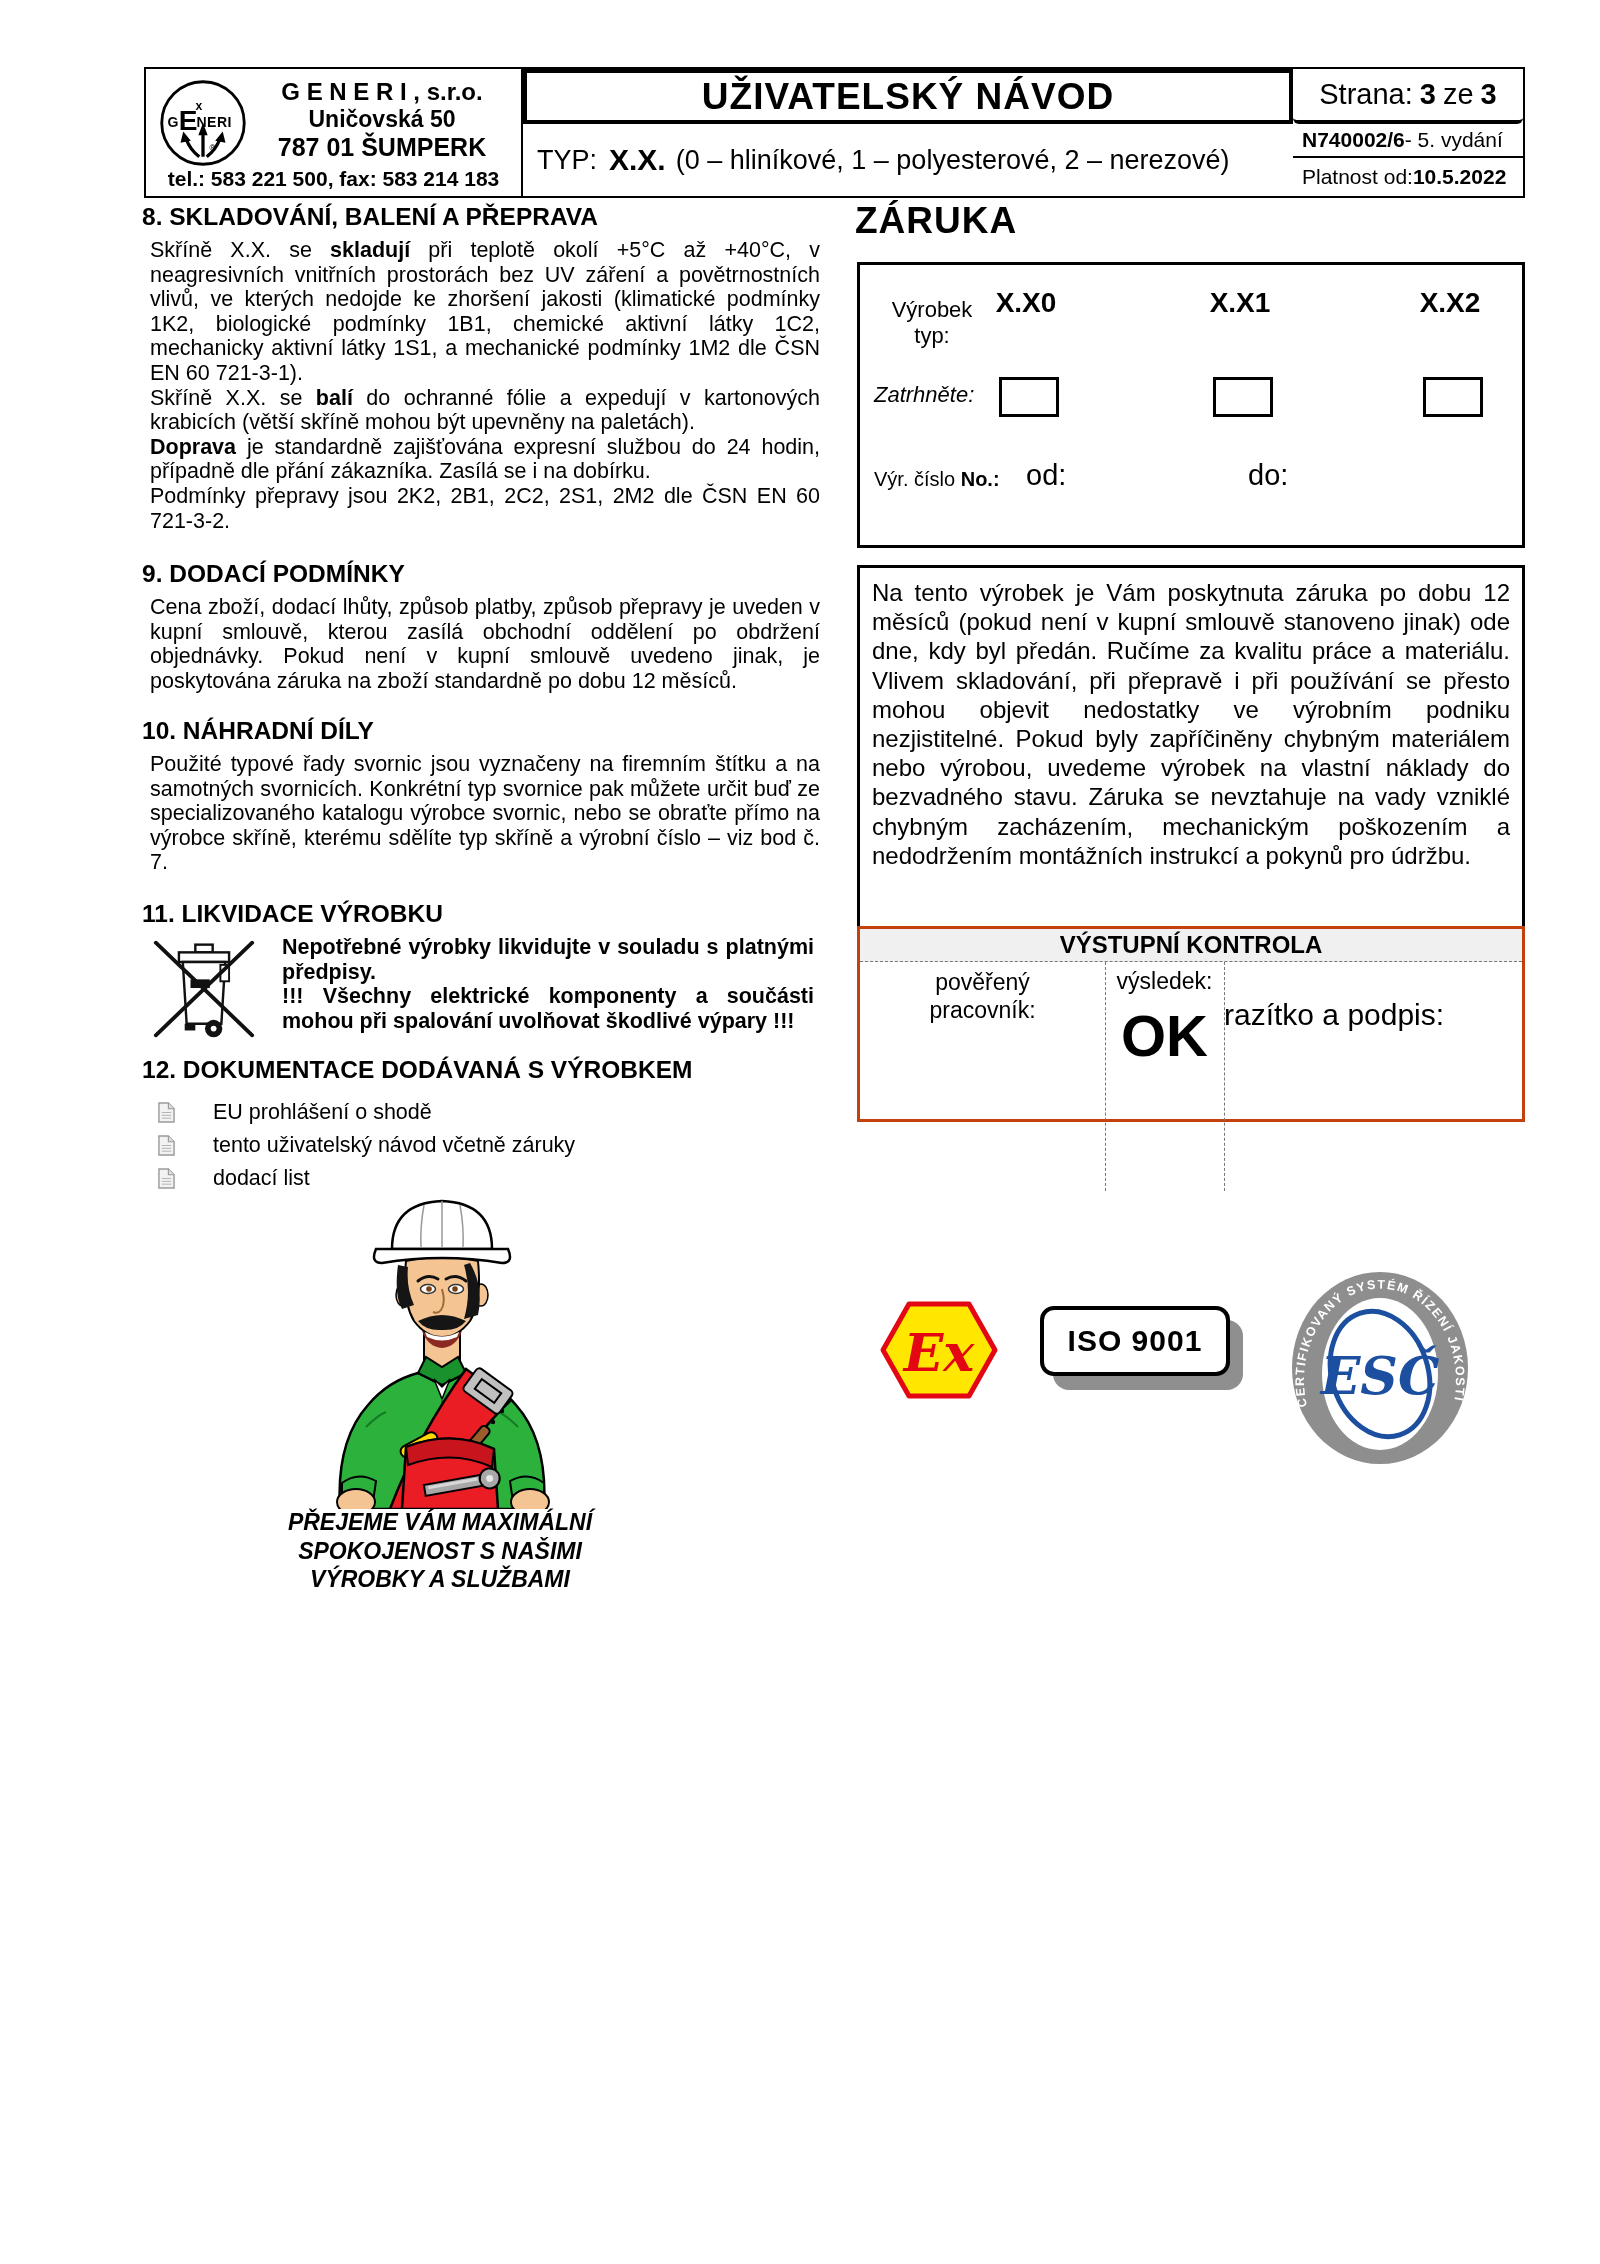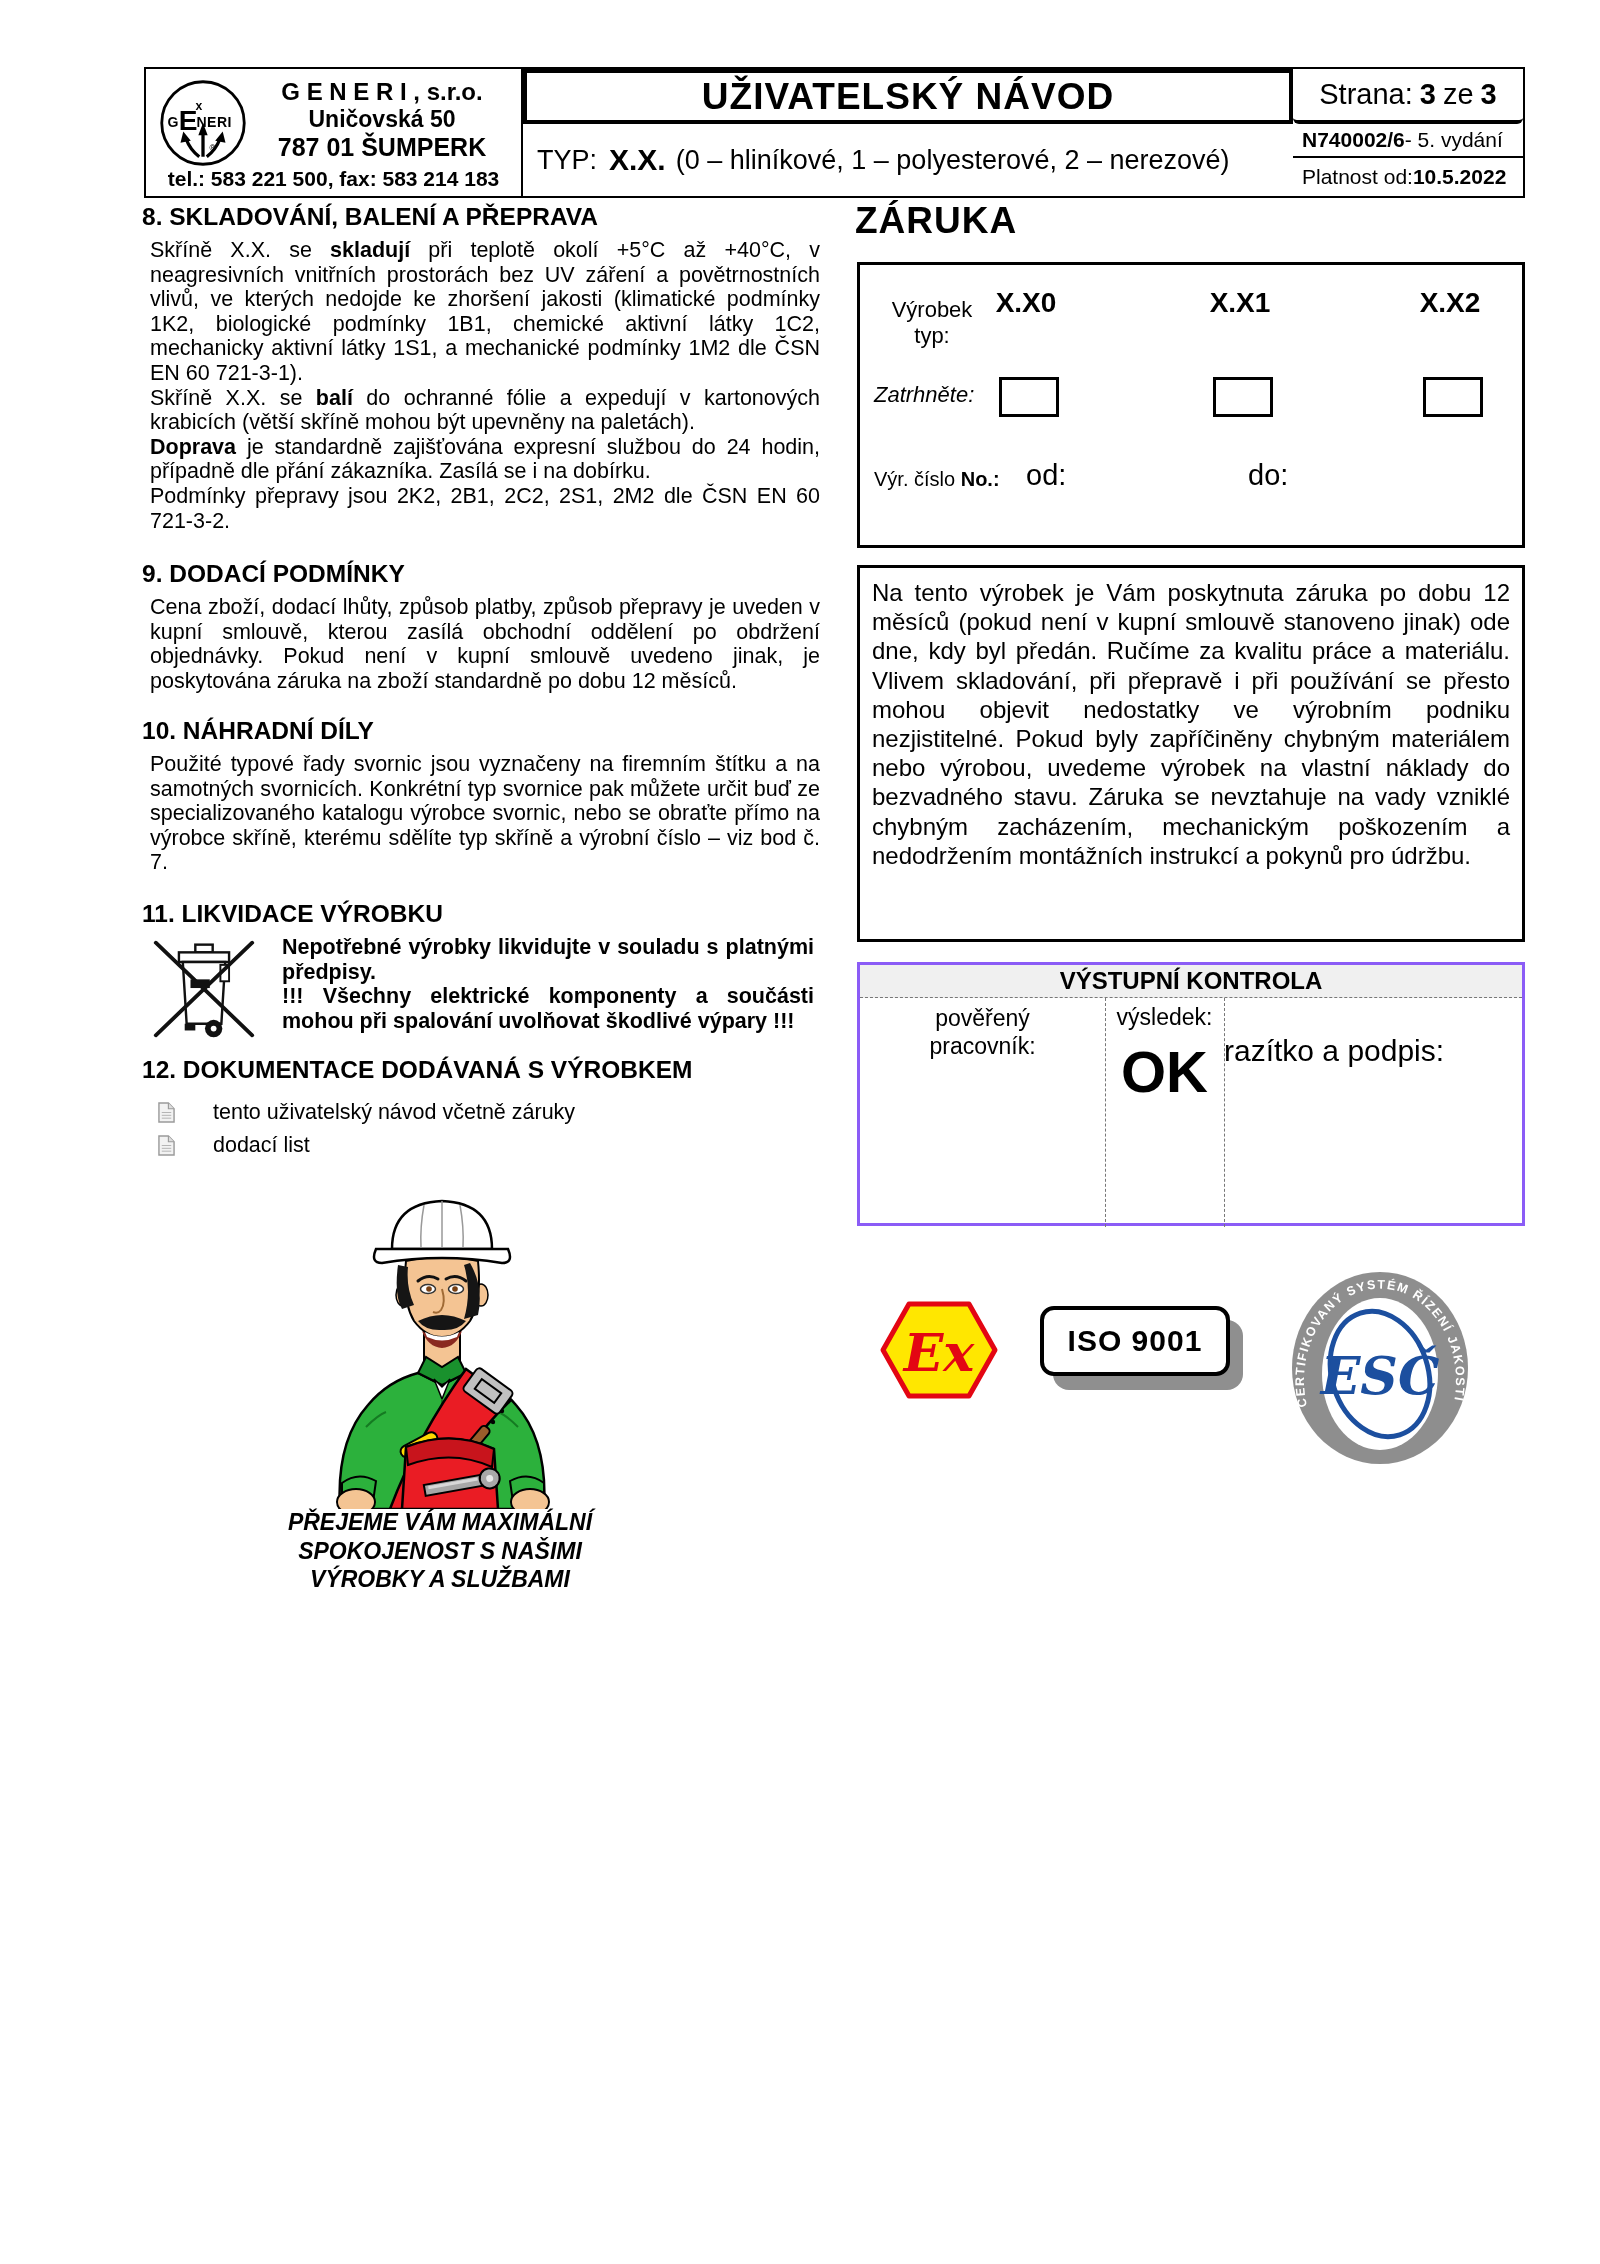--- a/index.html
+++ b/index.html
@@ -55,21 +55,21 @@
   .wt0{left:101px;} .wt1{left:315px;} .wt2{left:525px;}
   .checkbox{position:absolute;top:112px;width:54px;height:34px;border:3px solid #000;background:#fff;}
   .cb0{left:139px;} .cb1{left:353px;} .cb2{left:563px;}
   .zatrh{position:absolute;left:14px;top:117px;font-size:22px;font-style:italic;}
   .serial{position:absolute;left:14px;top:203px;font-size:20px;}
   .serial b{font-size:20px;}
   .odlbl{position:absolute;left:166px;top:194px;font-size:29px;}
   .dolbl{position:absolute;left:388px;top:194px;font-size:29px;}
   #wbox2{position:absolute;left:857px;top:565px;width:668px;height:377px;border:3px solid #000;
          box-sizing:border-box;padding:10px 12px;font-size:24px;line-height:29.2px;text-align:justify;}
-  #wbox3{position:absolute;left:857px;top:962px;width:668px;height:264px;border:3px solid #8b5cf6;
+  #wbox3{position:absolute;left:857px;top:926px;width:668px;height:196px;border:3px solid #c2410c;
          box-sizing:border-box;}
   .insp-title{height:33px;background:#f0f0f0;border-bottom:1px dashed #777;display:flex;
               align-items:center;justify-content:center;font-size:24px;font-weight:bold;box-sizing:border-box;}
   .insp-body{position:relative;height:229px;}
   .vline{position:absolute;top:0;bottom:0;border-left:1px dashed #777;}
   .vl1{left:245px;} .vl2{left:364px;}
   .insp-worker{position:absolute;left:0;top:6px;width:245px;text-align:center;font-size:23px;
                line-height:28px;white-space:pre-line;}
   .insp-result{position:absolute;left:245px;top:6px;width:119px;text-align:center;font-size:23px;}
   .insp-ok{position:absolute;left:245px;top:40px;width:119px;text-align:center;font-size:58px;
@@ -178,20 +178,30 @@
       <div class="wtext">
         <p>Nepotřebné výrobky likvidujte v souladu s platnými předpisy.</p>
         <p>!!! Všechny elektrické komponenty a součásti mohou při spalování uvolňovat škodlivé výpary !!!</p>
       </div>
     </div>
   </div>
 
   <div class="sec" style="top:1056px;">
     <h2>12. DOKUMENTACE DODÁVANÁ S VÝROBKEM</h2>
     <div class="doclist">
+      <div class="docitem">
+        <svg width="17" height="21" viewBox="0 0 18 22" style="margin-left:8px;">
+          <path d="M1,1 H11 L17,7 V21 H1 Z" fill="#f2f2f2" stroke="#9a9a9a" stroke-width="1.5"></path>
+          <path d="M11,1 V7 H17" fill="#ddd" stroke="#9a9a9a" stroke-width="1.2"></path>
+          <line x1="4" y1="11" x2="14" y2="11" stroke="#b0b0b0"></line>
+            <line x1="4" y1="14" x2="14" y2="14" stroke="#b0b0b0"></line>
+            <line x1="4" y1="17" x2="14" y2="17" stroke="#b0b0b0"></line>
+        </svg>
+        <span class="dtxt">EU prohlášení o shodě</span>
+      </div>
       <div class="docitem">
         <svg width="17" height="21" viewBox="0 0 18 22" style="margin-left:8px;">
           <path d="M1,1 H11 L17,7 V21 H1 Z" fill="#f2f2f2" stroke="#9a9a9a" stroke-width="1.5"></path>
           <path d="M11,1 V7 H17" fill="#ddd" stroke="#9a9a9a" stroke-width="1.2"></path>
           <line x1="4" y1="11" x2="14" y2="11" stroke="#b0b0b0"></line>
             <line x1="4" y1="14" x2="14" y2="14" stroke="#b0b0b0"></line>
             <line x1="4" y1="17" x2="14" y2="17" stroke="#b0b0b0"></line>
         </svg>
         <span class="dtxt">tento uživatelský návod včetně záruky</span>
       </div>

